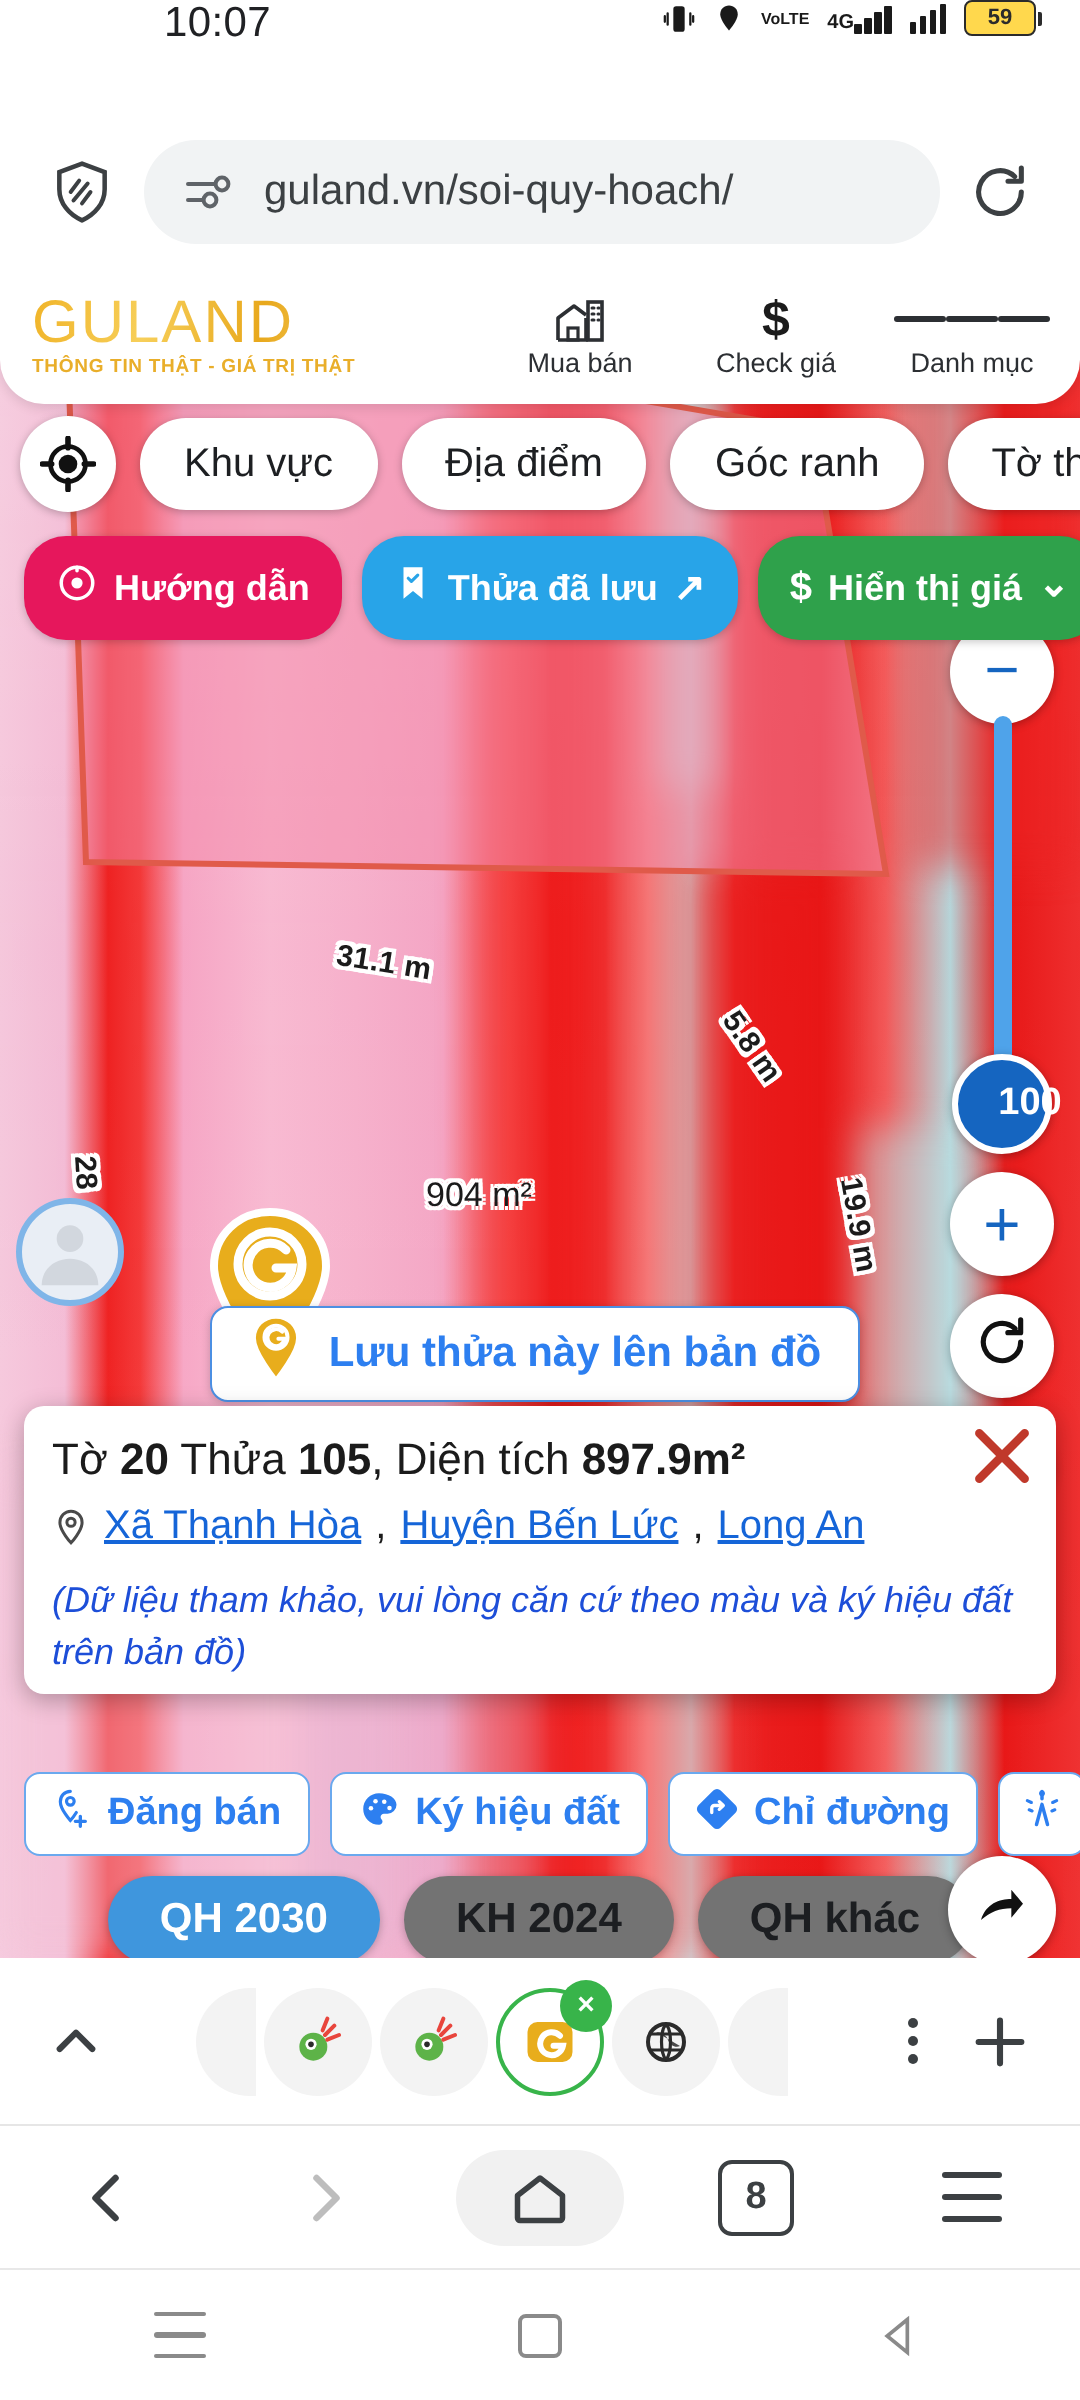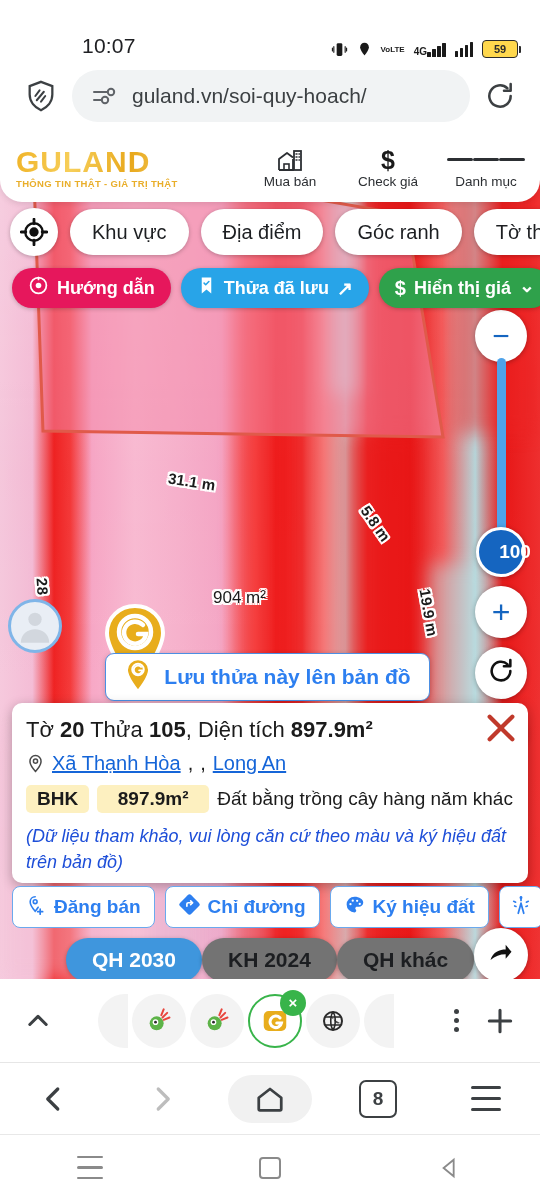--- a/index.html
+++ b/index.html
@@ -6,21 +6,21 @@
   html, body {
     width: 540px; height: 1200px;
     font-family: "Liberation Sans", sans-serif;
     background: #fff; overflow: hidden;
   }
   #app { position: relative; width: 540px; height: 1200px; overflow: hidden; background:#fff; }
 
   
   .statusbar {
     position:absolute; top:0; left:0; width:540px; height:58px;
-    background:#fff; display:flex; align-items:flex-end;
+    background:#fff; display:flex; align-items:flex-start;
     padding:0 22px; z-index:60;
   }
   .sb-time { font-size:21px; color:#202124; letter-spacing:.2px; margin-left:60px; }
   .sb-icons { margin-left:auto; display:flex; align-items:center; gap:9px; }
   .ic { display:flex; align-items:center; }
   .volte { font-size:8px; line-height:7px; font-weight:700; color:#1a1a1a; text-align:center; }
   .bars { display:flex; align-items:flex-end; gap:1.5px; height:16px; }
   .bars i { display:block; width:3.5px; background:#1a1a1a; border-radius:.5px; }
   .bars i:nth-child(1){height:5px}.bars i:nth-child(2){height:8px}
   .bars i:nth-child(3){height:11px}.bars i:nth-child(4){height:14px}
@@ -90,21 +90,21 @@
 
   
   .appheader {
     position:absolute; top:134px; left:0; width:540px; height:68px;
     background:#fff; border-radius:0 0 22px 22px;
     display:flex; align-items:center; padding:0 16px; z-index:30;
     box-shadow:0 2px 6px rgba(0,0,0,.10);
   }
   .logo-wrap{display:flex;flex-direction:column;justify-content:center;}
   .logo-main{
-    font-size:30px; font-weight:700; letter-spacing:1px; line-height:30px;
+    font-size:30px; font-weight:400; letter-spacing:1px; line-height:30px;
     background:linear-gradient(100deg,#f0b429 0%,#f7cf5a 35%,#e8a81c 70%,#f6d169 100%);
     -webkit-background-clip:text; background-clip:text; color:transparent;
   }
   .logo-sub{ font-size:9.5px; font-weight:700; color:#e9ae2a; letter-spacing:.35px; margin-top:1px; }
   .hdr-nav{ margin-left:auto; display:flex; align-items:center; gap:22px; }
   .hdr-item{ display:flex; flex-direction:column; align-items:center; gap:2px; width:76px; }
   .hdr-label{ font-size:13.5px; color:#2c2f33; }
   .hdr-ico{ height:24px; display:flex; align-items:center; justify-content:center; }
   .burger i{ display:block; width:26px; height:2.6px; background:#2c2f33; margin:3px 0; border-radius:2px; }
 
@@ -122,21 +122,21 @@
     display:flex; align-items:center; font-size:20px; color:#1d1f22; font-weight:500;
     box-shadow:0 1px 4px rgba(0,0,0,.25); white-space:nowrap; flex:0 0 auto;
   }
 
   
   .actions {
     position:absolute; top:268px; left:0; width:540px;
     display:flex; align-items:center; gap:10px; padding-left:12px; z-index:28;
   }
   .achip {
-    height:40px; border-radius:21px; padding:0 16px; display:flex; align-items:center; gap:8px;
+    height:52px; border-radius:21px; padding:0 16px; display:flex; align-items:center; gap:8px;
     font-size:18px; font-weight:600; color:#fff; white-space:nowrap; flex:0 0 auto;
     box-shadow:0 1px 4px rgba(0,0,0,.22);
   }
   .achip.pink{ background:#e6175c; }
   .achip.blue{ background:#28a4e8; }
   .achip.green{ background:#2fa14b; }
 
   
   .zoomctl { position:absolute; right:12px; top:310px; width:54px; z-index:26; }
   .zbtn {
@@ -187,21 +187,21 @@
   }
   .cbtn{
     height:42px; border:1.6px solid #6aa9ee; border-radius:8px; background:#fff;
     display:flex; align-items:center; gap:8px; padding:0 13px;
     font-size:19px; font-weight:700; color:#2d7ff0; white-space:nowrap; flex:0 0 auto;
   }
 
   
   .qhtabs{
     position:absolute; left:0; top:937px; width:540px; height:46px;
-    display:flex; align-items:center; justify-content:center; z-index:26;
+    display:flex; align-items:center; justify-content:center; gap:12px; z-index:26;
   }
   .qtab{
     height:44px; border-radius:23px; padding:0 26px; display:flex; align-items:center;
     font-size:21px; font-weight:700; color:#1c1e21; background:#737373;
     box-shadow:0 1px 4px rgba(0,0,0,.25);
   }
   .qtab.on{ background:#3f96dd; color:#fff; }
   .sharebtn{
     position:absolute; right:12px; top:928px; width:54px; height:54px; border-radius:50%;
     background:#fff; display:flex; align-items:center; justify-content:center;
@@ -491,65 +491,61 @@
 
     <div class="card-addr">
       <span style="display:flex">
         <svg width="19" height="23" viewBox="0 0 24 24">
             <path d="M12 2C8 2 5 5.2 5 9.2c0 5.2 7 12.8 7 12.8s7-7.6 7-12.8C19 5.2 16 2 12 2z" fill="none" stroke="#4a4a4a" stroke-width="1.9"></path>
             <circle cx="12" cy="9" r="2.6" fill="none" stroke="#4a4a4a" stroke-width="1.9"></circle>
           </svg>
       </span>
       <a>Xã Thạnh Hòa</a>
         <span>,</span>
+      <a>Huyện Bến Lức</a>
         <span>,</span>
       <a>Long An</a>
     </div>
 
-    <div class="card-tags">
-      <span class="tag">BHK</span>
-      <span class="tag area">897.9m²</span>
-      <span class="tag-desc">Đất bằng trồng cây hàng năm khác</span>
-    </div>
 
     <div class="card-note">(Dữ liệu tham khảo, vui lòng căn cứ theo màu và ký hiệu đất trên bản đồ)</div>
   </div>
 
   <div class="card-actions">
     <div class="cbtn">
       <span>
         <svg width="20" height="22" viewBox="0 0 24 24">
             <path d="M11 2C7.5 2 5 4.8 5 8.2c0 4.6 6 11.3 6 11.3s2-2.2 3.6-4.8" fill="none" stroke="#2d7ff0" stroke-width="1.9" stroke-linecap="round"></path>
             <circle cx="11" cy="8" r="2.3" fill="none" stroke="#2d7ff0" stroke-width="1.9"></circle>
             <path d="M17 17v6M14 20h6" stroke="#2d7ff0" stroke-width="2" stroke-linecap="round"></path>
           </svg>
       </span>
       <span>Đăng bán</span>
-    </div>
-    <div class="cbtn">
-      <span>
-        <svg width="21" height="21" viewBox="0 0 24 24">
-            <rect x="3" y="3" width="18" height="18" rx="3" transform="rotate(45 12 12)" fill="#2d7ff0"></rect>
-            <path d="M9 14v-2.5A1.5 1.5 0 0 1 10.5 10H15" fill="none" stroke="#fff" stroke-width="1.9" stroke-linecap="round"></path>
-            <path d="M13.3 7.8L15.6 10l-2.3 2.2" fill="none" stroke="#fff" stroke-width="1.9" stroke-linecap="round" stroke-linejoin="round"></path>
-          </svg>
-      </span>
-      <span>Chỉ đường</span>
     </div>
     <div class="cbtn">
       <span>
         <svg width="21" height="21" viewBox="0 0 24 24">
             <path d="M12 3a9 9 0 1 0 0 18c1.2 0 2-.8 2-1.8 0-.6-.3-1-.6-1.4-.3-.4-.5-.8-.5-1.3 0-1 .9-1.8 1.9-1.8h2.1A5.1 5.1 0 0 0 22 9.6C22 5.9 17.5 3 12 3z" fill="#2d7ff0"></path>
             <circle cx="7.4" cy="11.6" r="1.3" fill="#fff"></circle>
             <circle cx="10" cy="7.6" r="1.3" fill="#fff"></circle>
             <circle cx="15" cy="7.8" r="1.3" fill="#fff"></circle>
             <circle cx="18" cy="11.4" r="1.3" fill="#fff"></circle>
           </svg>
       </span>
       <span>Ký hiệu đất</span>
+    </div>
+    <div class="cbtn">
+      <span>
+        <svg width="21" height="21" viewBox="0 0 24 24">
+            <rect x="3" y="3" width="18" height="18" rx="3" transform="rotate(45 12 12)" fill="#2d7ff0"></rect>
+            <path d="M9 14v-2.5A1.5 1.5 0 0 1 10.5 10H15" fill="none" stroke="#fff" stroke-width="1.9" stroke-linecap="round"></path>
+            <path d="M13.3 7.8L15.6 10l-2.3 2.2" fill="none" stroke="#fff" stroke-width="1.9" stroke-linecap="round" stroke-linejoin="round"></path>
+          </svg>
+      </span>
+      <span>Chỉ đường</span>
     </div>
     <div class="cbtn" style="padding:0 10px">
       <span>
         <svg width="22" height="22" viewBox="0 0 24 24">
             <path d="M12 3v4M9 21l3-11 3 11" fill="none" stroke="#2d7ff0" stroke-width="1.9" stroke-linecap="round" stroke-linejoin="round"></path>
             <circle cx="12" cy="4" r="1.6" fill="#2d7ff0"></circle>
             <path d="M4 8l2.2 1M20 8l-2.2 1M5 13l1.6.6M19 13l-1.6.6" stroke="#2d7ff0" stroke-width="1.7" stroke-linecap="round"></path>
           </svg>
       </span>
     </div>

